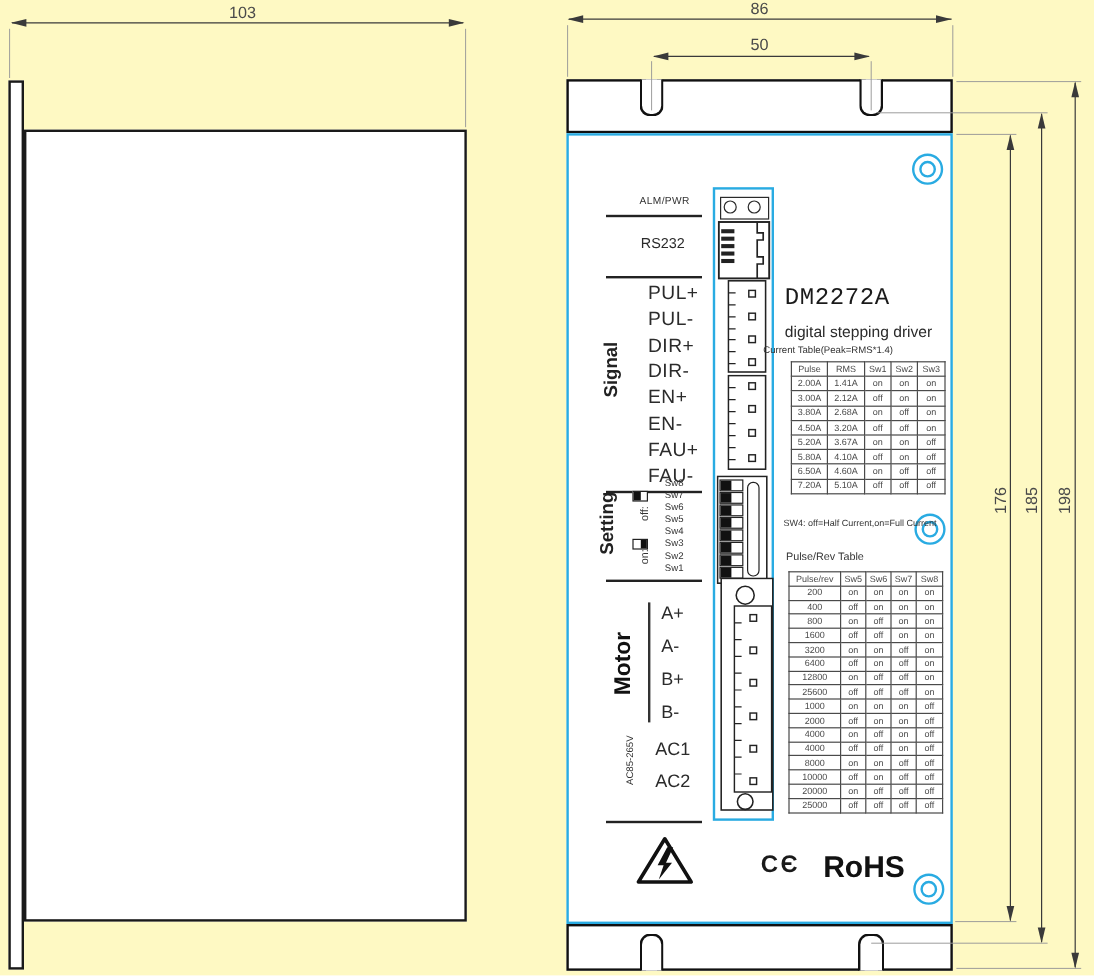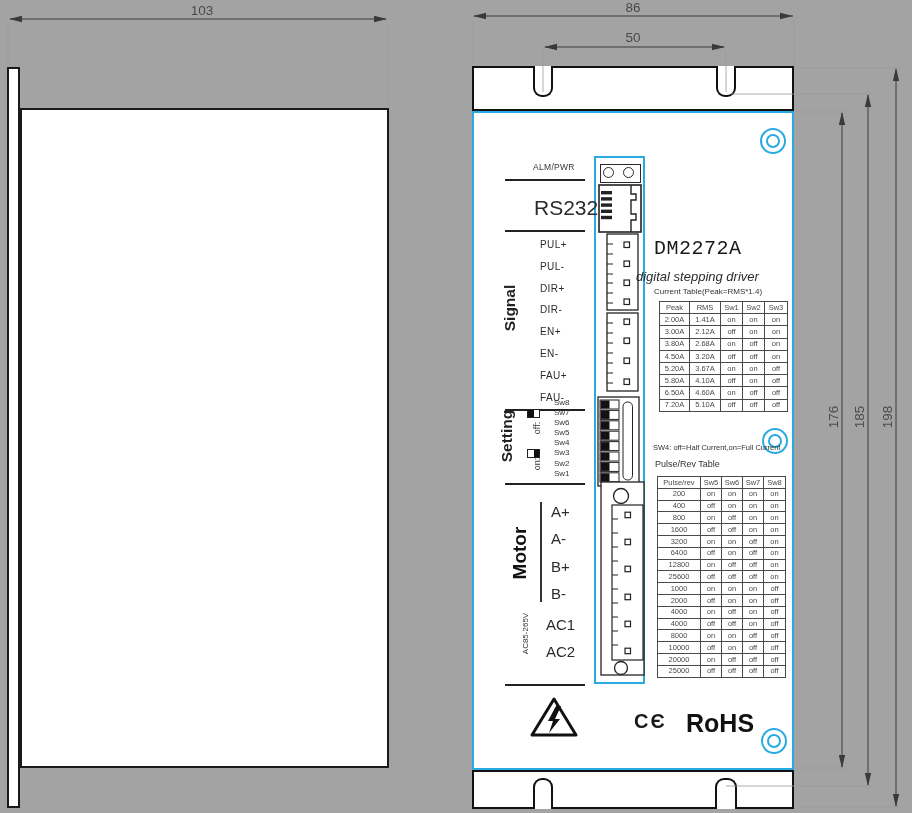--- a/index.html
+++ b/index.html
@@ -1,16 +1,16 @@
 <!DOCTYPE html>
 <html><head>
 <meta charset="utf-8">
 <style>
   html,body{margin:0;padding:0;background:#fff;}
-  .canvas{position:relative;width:912px;height:813px;background:#a3a3a3;overflow:hidden;
+  .canvas{position:relative;width:912px;height:813px;background:#fef9c3;overflow:hidden;
           font-family:"Liberation Sans", sans-serif;color:#2b2b2b;}
   .abs{position:absolute;}
   svg{display:block;}
   
   .side-plate{left:7px;top:67px;width:13px;height:741px;border:2px solid #1a1a1a;background:#fff;box-sizing:border-box;}
   .side-body{left:20px;top:108px;width:369px;height:660px;border:2px solid #1a1a1a;background:#fff;box-sizing:border-box;}
   .flange{left:472px;width:322px;border:2px solid #111;background:#fff;box-sizing:border-box;z-index:1;}
   .flange-top{top:66px;height:45px;}
   .flange-bottom{top:770px;height:39px;}
   .slot{background:#fff;box-sizing:border-box;z-index:2;width:20px;height:31px;}
@@ -113,24 +113,24 @@
 
   <div class="abs screw" style="left:760px;top:128px;width:26px;height:26px;"></div>
   <div class="abs screw" style="left:766px;top:134px;width:14px;height:14px;"></div>
   <div class="abs screw" style="left:762px;top:428px;width:26px;height:26px;"></div>
   <div class="abs screw" style="left:768px;top:434px;width:14px;height:14px;"></div>
   <div class="abs screw" style="left:761px;top:728px;width:26px;height:26px;"></div>
   <div class="abs screw" style="left:767px;top:734px;width:14px;height:14px;"></div>
 
   <div class="abs z4 smalltxt" style="left:533px;top:162px;letter-spacing:0.3px;">ALM/PWR</div>
   <div class="abs sep" style="left:505px;top:179px;width:80px;"></div>
-  <div class="abs z4" style="left:534px;top:196px;font-size:21px;">RS232</div>
+  <div class="abs z4" style="left:534px;top:196px;font-size:12px;">RS232</div>
   <div class="abs sep" style="left:505px;top:230px;width:80px;"></div>
 
-  <div class="abs z4 pinlist" style="left:540px;top:234px;font-size:10px;line-height:21.8px;letter-spacing:0.4px;">
+  <div class="abs z4 pinlist" style="left:540px;top:234px;font-size:16px;line-height:21.8px;letter-spacing:0.4px;">
       <span>PUL+</span>
       <span>PUL-</span>
       <span>DIR+</span>
       <span>DIR-</span>
       <span>EN+</span>
       <span>EN-</span>
       <span>FAU+</span>
       <span>FAU-</span>
     </div>
   <div class="abs vlabel" style="left:475px;top:300px;width:70px;height:16px;font-weight:bold;font-size:15.5px;color:#222;">Signal</div>
@@ -271,27 +271,27 @@
       <rect x="25" y="31.2" width="5.5" height="5.5"></rect>
         <rect x="25" y="58.2" width="5.5" height="5.5"></rect>
       <rect x="25" y="85.2" width="5.5" height="5.5"></rect>
         <rect x="25" y="113.2" width="5.5" height="5.5"></rect>
       <rect x="25" y="140.2" width="5.5" height="5.5"></rect>
         <rect x="25" y="167.2" width="5.5" height="5.5"></rect>
     </g>
   </svg>
 
   <div class="abs z4" style="left:654px;top:237px;font-size:20px;color:#1a1a1a;letter-spacing:0.5px;font-family:Liberation Mono, monospace;">DM2272A</div>
-  <div class="abs z4" style="left:636px;top:269px;font-size:13px;color:#2b2b2b;font-style:italic;">digital stepping driver</div>
-  <div class="abs z4" style="left:654px;top:287px;font-size:8px;color:#333;text-align:center;">Current Table(Peak=RMS*1.4)</div>
+  <div class="abs z4" style="left:654px;top:269px;font-size:13px;color:#2b2b2b;">digital stepping driver</div>
+  <div class="abs z4" style="left:636px;top:287px;font-size:8px;color:#333;text-align:center;">Current Table(Peak=RMS*1.4)</div>
 
   <table class="dtab cur" style="left:659px;top:301px;">
     <thead>
         <tr>
-          <th>Peak</th>
+          <th>Pulse</th>
           <th>RMS</th>
           <th>Sw1</th>
           <th>Sw2</th>
           <th>Sw3</th>
         </tr>
       </thead>
     <tbody>
         <tr>
         <td>2.00A</td>
           <td>1.41A</td>
@@ -344,21 +344,21 @@
         <tr>
         <td>7.20A</td>
           <td>5.10A</td>
           <td>off</td>
           <td>off</td>
           <td>off</td>
       </tr>
       </tbody>
   </table>
 
-  <div class="abs z4" style="left:653px;top:431px;font-size:7.5px;color:#333;margin-top:12px;">SW4: off=Half Current,on=Full Current</div>
+  <div class="abs z4" style="left:653px;top:431px;font-size:7.5px;color:#333;">SW4: off=Half Current,on=Full Current</div>
   <div class="abs z4" style="left:655px;top:459px;font-size:9px;color:#333;">Pulse/Rev Table</div>
 
   <table class="dtab pul" style="left:657px;top:476px;">
     <thead>
         <tr>
           <th>Pulse/rev</th>
           <th>Sw5</th>
           <th>Sw6</th>
           <th>Sw7</th>
           <th>Sw8</th>

